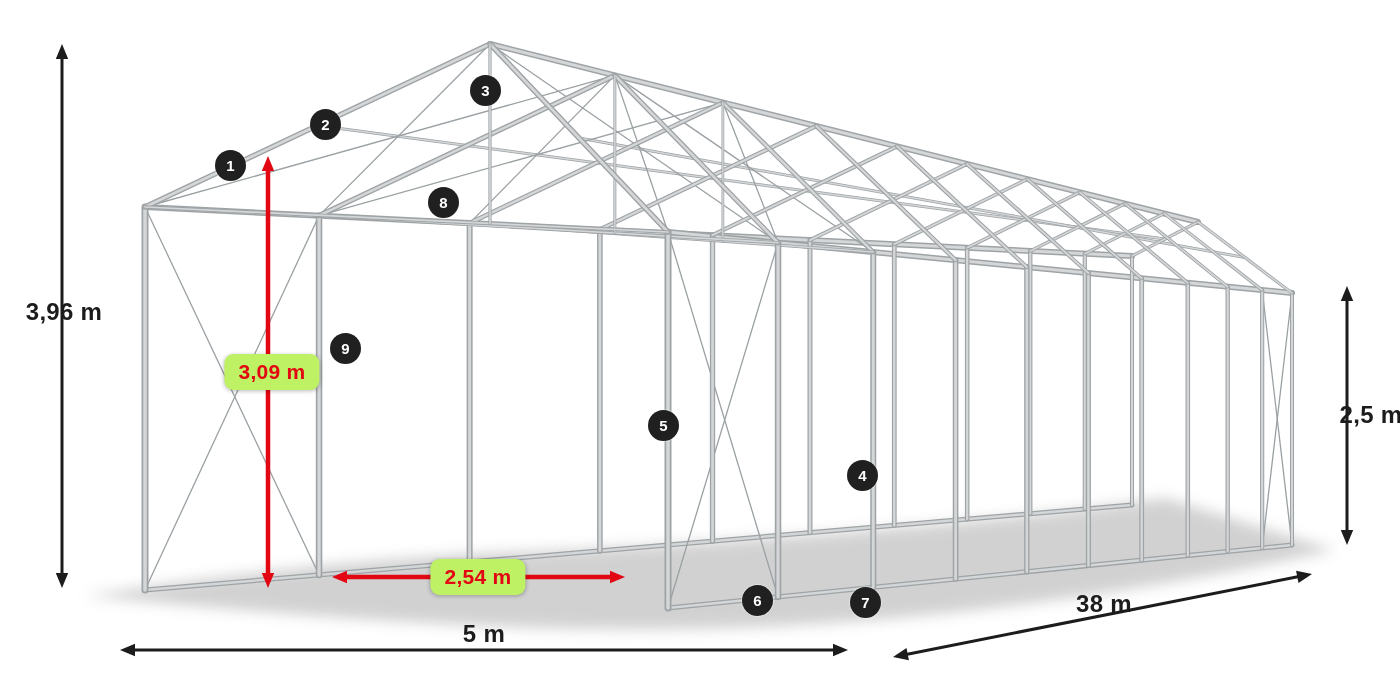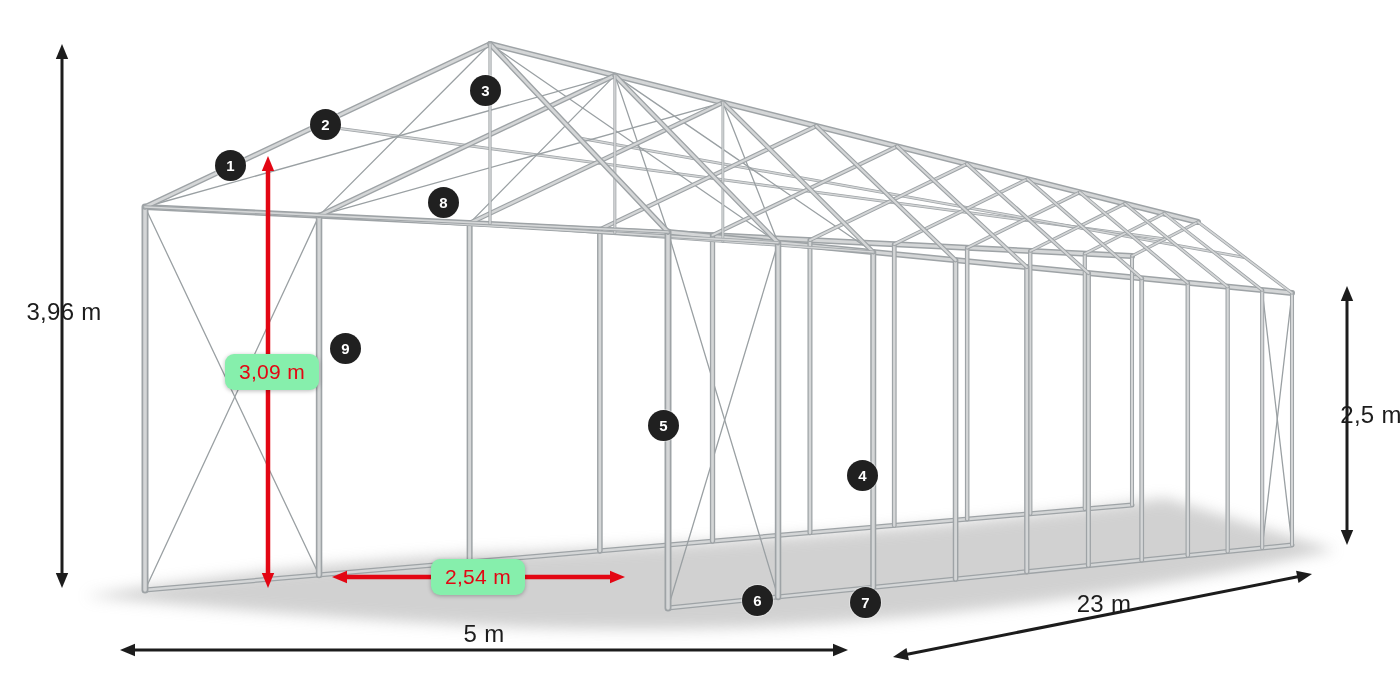--- a/index.html
+++ b/index.html
@@ -18,29 +18,29 @@
     background:#202020;
     color:#ffffff;
     display:flex;align-items:center;justify-content:center;
     font-weight:700;font-size:15px;
     z-index:5;
     box-shadow:0 0 0 1px rgba(255,255,255,.35);
   }
   .dim-label{
     position:absolute;
     transform:translate(-50%,-50%);
-    font-weight:400;
+    font-weight:700;
     font-size:24px;
     color:#1c1c1c;
     white-space:nowrap;
     z-index:4;
     letter-spacing:.3px;
   }
   .dim-label.red{
-    background:#86efac;
+    background:#bef264;
     color:#e30613;
     font-size:21px;
     padding:6px 14px;
     border-radius:9px;
     box-shadow:0 1px 4px rgba(0,0,0,.28);
   }
 </style>
 </head>
 <body>
 
@@ -206,18 +206,18 @@
   <div class="badge" style="left:470px;top:75px">3</div>
   <div class="badge" style="left:847px;top:460px">4</div>
   <div class="badge" style="left:648px;top:410px">5</div>
   <div class="badge" style="left:742px;top:585px">6</div>
   <div class="badge" style="left:850px;top:587px">7</div>
   <div class="badge" style="left:428px;top:187px">8</div>
   <div class="badge" style="left:330px;top:333px">9</div>
 
   <div class="dim-label" style="left:64px;top:312px">3,96 m</div>
   <div class="dim-label" style="left:484px;top:634px">5 m</div>
-  <div class="dim-label" style="left:1104px;top:604px">23 m</div>
+  <div class="dim-label" style="left:1104px;top:604px">38 m</div>
   <div class="dim-label" style="left:1371px;top:415px">2,5 m</div>
   <div class="dim-label red" style="left:272px;top:372px">3,09 m</div>
   <div class="dim-label red" style="left:478px;top:577px">2,54 m</div>
 
 </div>
 
 </body></html>

